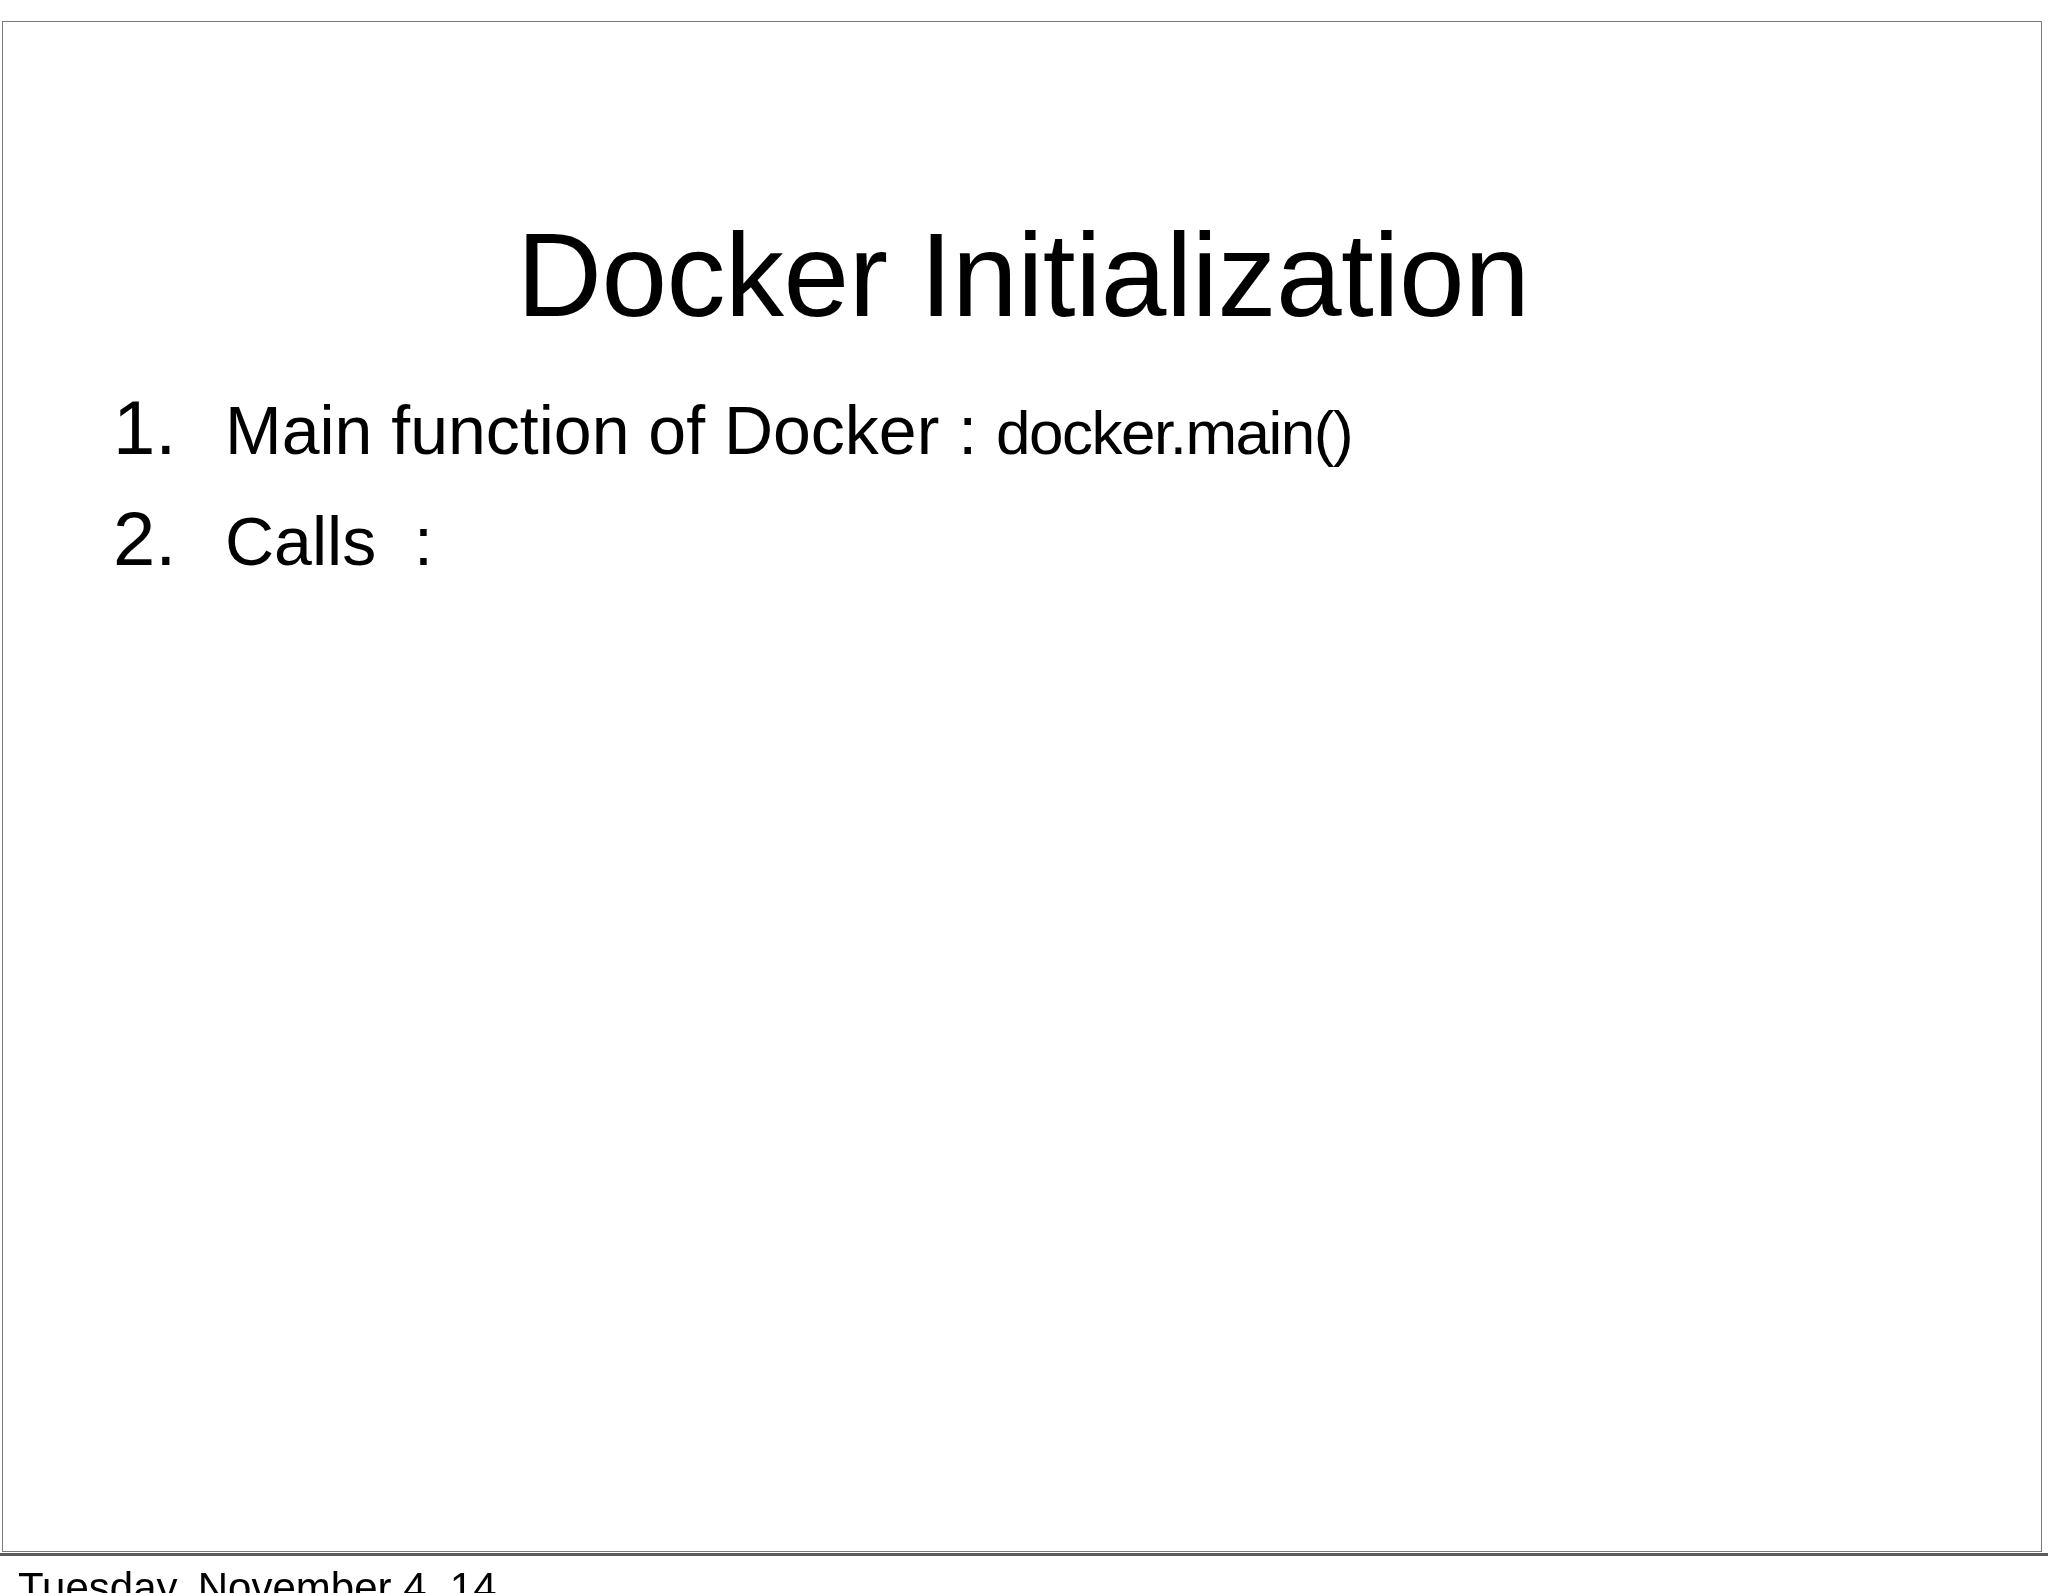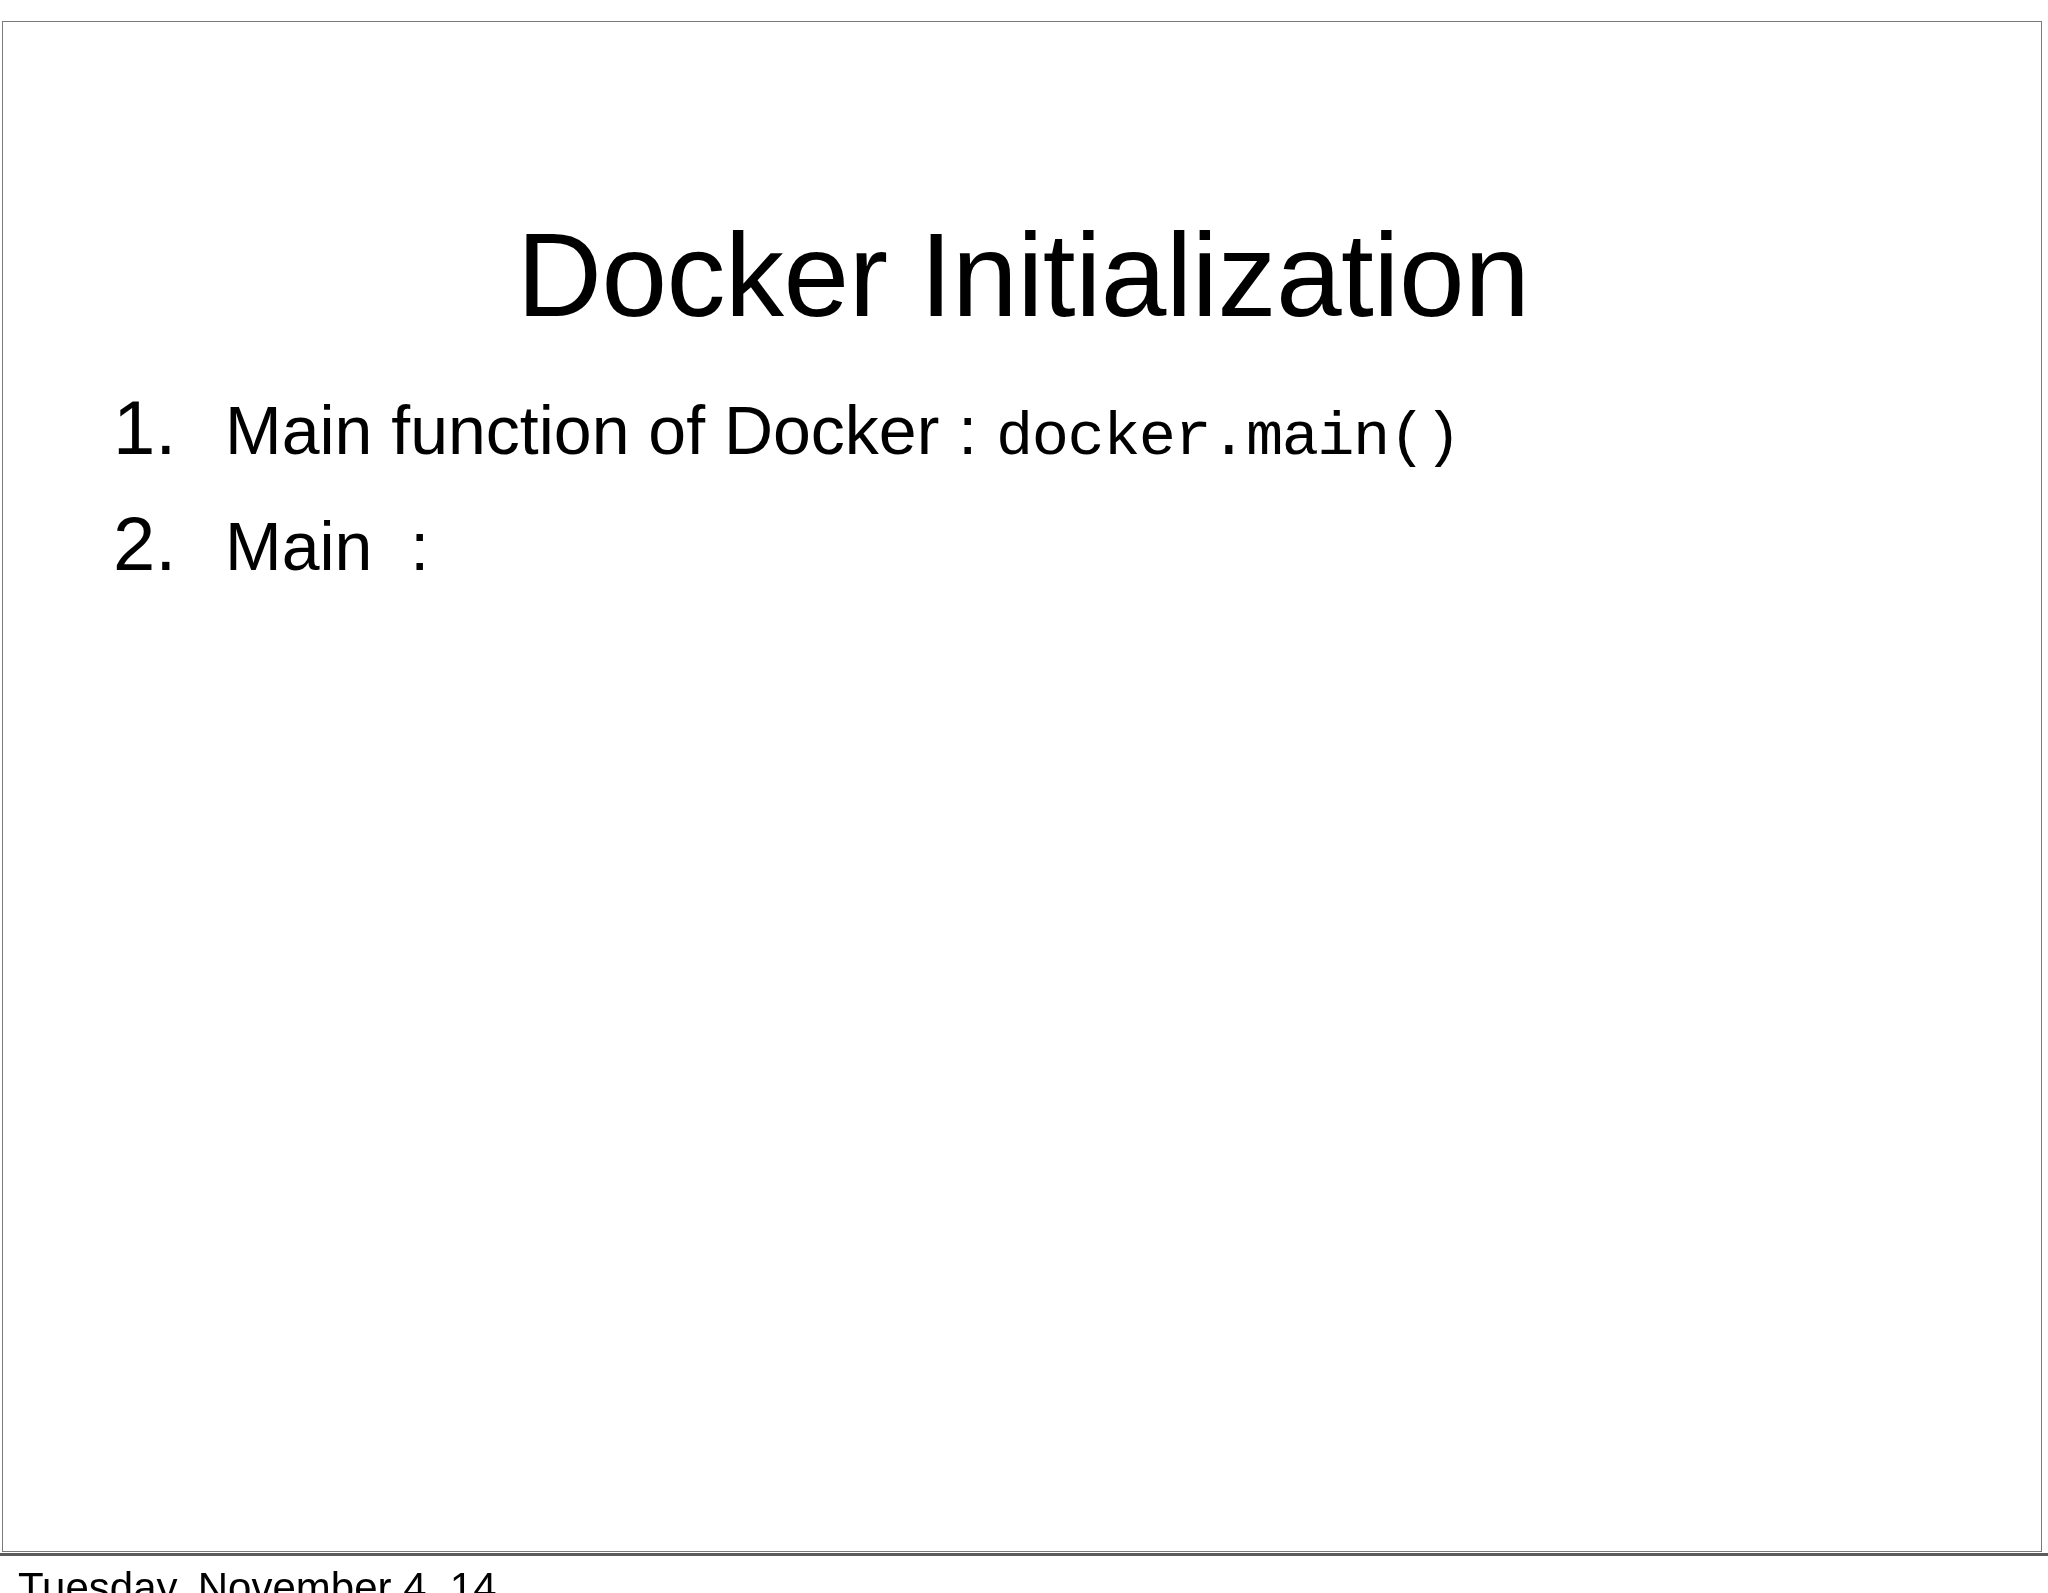--- a/index.html
+++ b/index.html
@@ -86,21 +86,21 @@
     flex: 0 1 auto;
     font-family: "Liberation Sans Narrow", "Liberation Sans", sans-serif;
     font-stretch: condensed;
     font-size: 68px;
     line-height: 1.0;
     color: #000000;
     white-space: pre;
   }
 
   .code {
-    font-family: Liberation Mono, monospace;
+    font-family: Liberation Sans, sans-serif;
     font-size: 62px;
     font-stretch: condensed;
     letter-spacing: -1.5px;
     color: #000000;
     white-space: pre;
   }
 
   
   #footer-date {
     position: absolute;
@@ -124,21 +124,21 @@
 
     <div id="bullet-list">
 
       <div class="list-item">
         <span class="list-marker">1.</span>
         <span class="list-text">Main function of Docker : </span><span class="code">docker.main()</span>
       </div>
 
       <div class="list-item">
         <span class="list-marker">2.</span>
-        <span class="list-text">Main  : </span>
+        <span class="list-text">Calls  : </span>
       </div>
 
     </div>
 
   </div>
 
   <div id="slide-baseline"></div>
 
   <div id="footer-date">Tuesday, November 4, 14</div>
 

